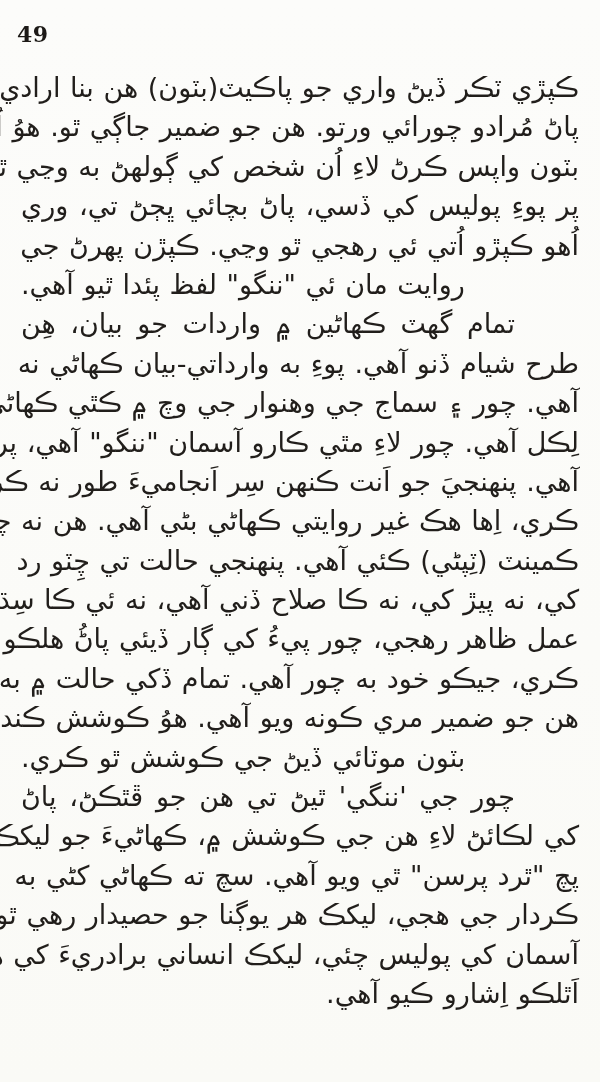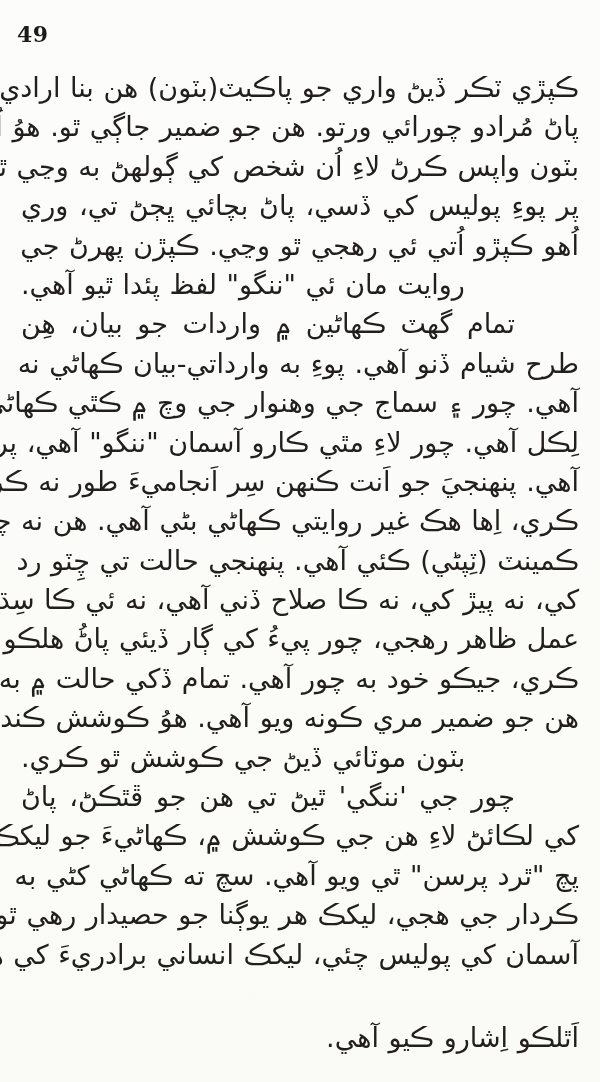--- a/index.html
+++ b/index.html
@@ -49,21 +49,20 @@
     white-space: nowrap;
   }
   .line.indent {
     text-indent: 64px; 
   }
   .line.end-left {
     text-align-last: left;
   }
   .line.end-right {
     text-align-last: right;
-    margin-top: 44px;
   }
 </style>
 </head>
 <body>
 
 <div class="page">
   <div class="page-number">49</div>
   <div class="body-text" dir="rtl">
       <div class="line">ڪپڙي ٽڪر ڏيڻ واري جو پاڪيٽ(بٽون) هن بنا ارادي</div>
       <div class="line">پاڻ مُرادو چورائي ورتو. هن جو ضمير جاڳي ٿو. هوُ اُهو</div>

